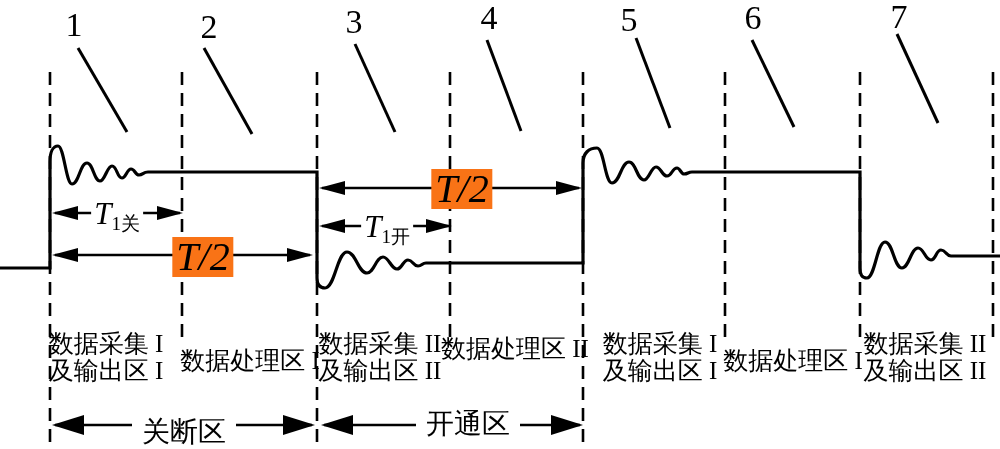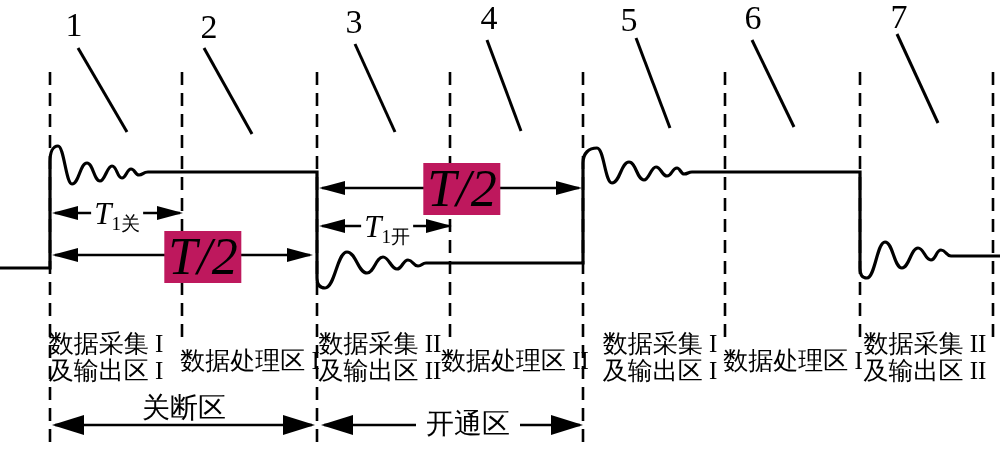--- a/index.html
+++ b/index.html
@@ -38,23 +38,23 @@
     background: #ffffff;
     padding: 0 3px;
   }
   .t-label sub {
     font-size: 19px;
     font-style: normal;
     vertical-align: -6px;
     line-height: 0;
   }
   .t-half-label {
-    font-size: 52px;
+    font-size: 40px;
     font-style: italic;
-    background: #be185d;
+    background: #f97316;
     padding: 0 4px;
   }
   .region-label {
     font-size: 25px;
     line-height: 27px;
     text-align: center;
   }
   .zone-label {
     font-size: 28px;
     background: #ffffff;
@@ -193,31 +193,31 @@
     <div>数据采集 I</div>
     <div>及输出区 I</div>
   </div>
   <div class="label region-label" style="left:250px; top:360px;">
     <div>数据处理区 I</div>
   </div>
   <div class="label region-label" style="left:380px; top:357px;">
     <div>数据采集 II</div>
     <div>及输出区 II</div>
   </div>
-  <div class="label region-label" style="left:515px; top:360px;">
+  <div class="label region-label" style="left:515px; top:348px;">
     <div>数据处理区 II</div>
   </div>
   <div class="label region-label" style="left:660px; top:357px;">
     <div>数据采集 I</div>
     <div>及输出区 I</div>
   </div>
   <div class="label region-label" style="left:793px; top:360px;">
     <div>数据处理区 I</div>
   </div>
   <div class="label region-label" style="left:925px; top:357px;">
     <div>数据采集 II</div>
     <div>及输出区 II</div>
   </div>
 
-  <div class="label zone-label" style="left:184px; top:408px;">关断区</div>
+  <div class="label zone-label" style="left:184px; top:432px;">关断区</div>
   <div class="label zone-label" style="left:468px; top:424px;">开通区</div>
 
 </div>
 
 </body></html>

